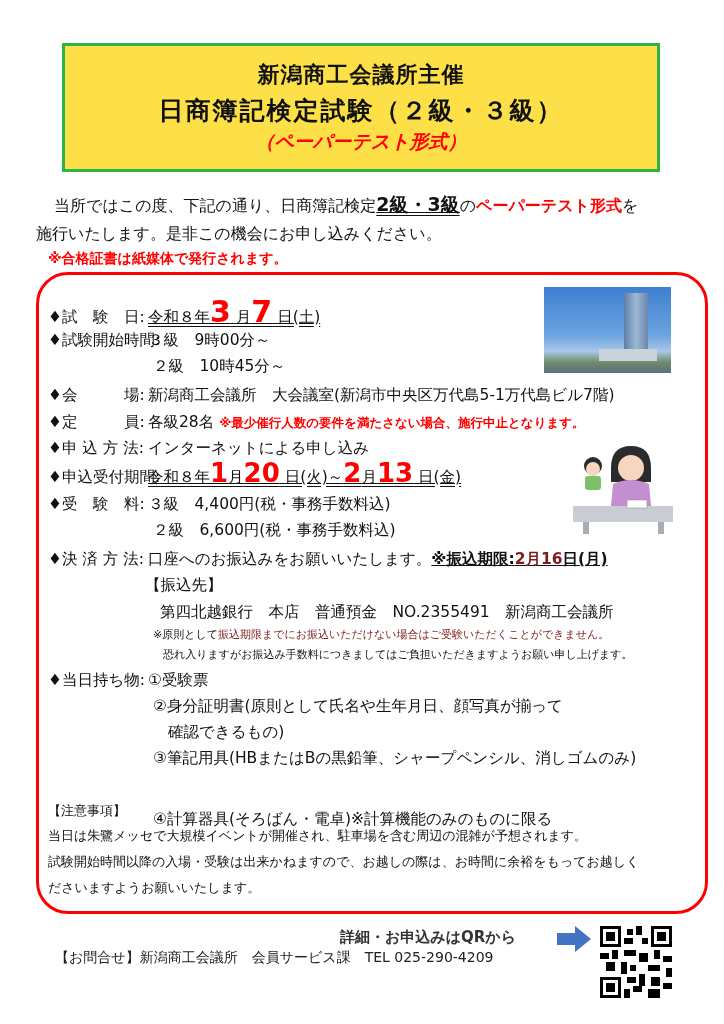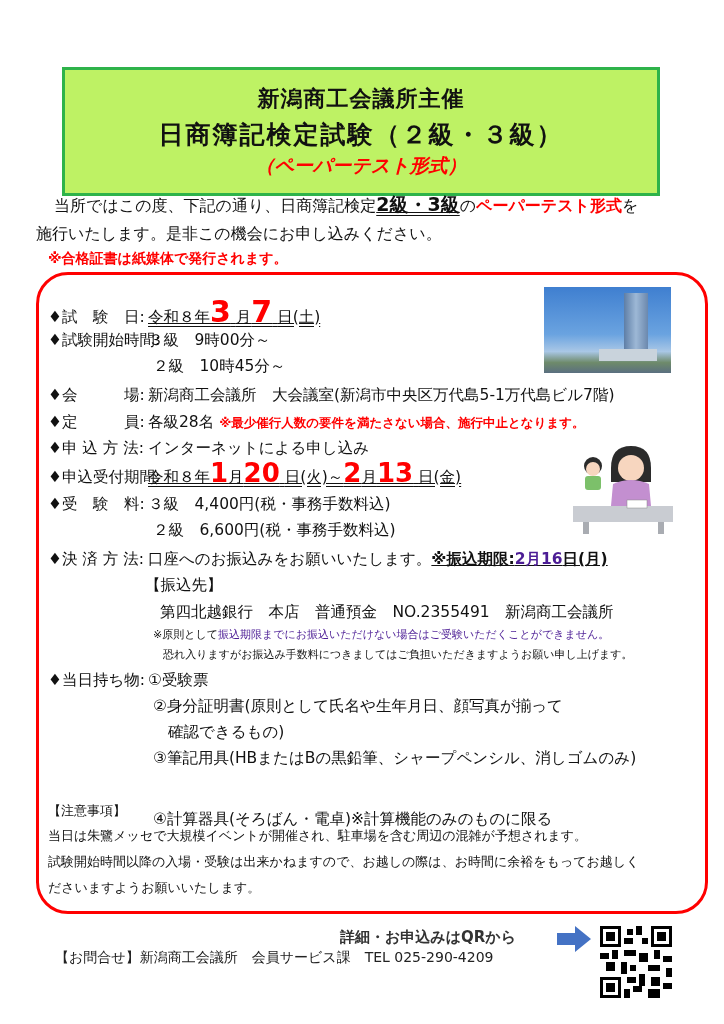--- a/index.html
+++ b/index.html
@@ -1,27 +1,27 @@
 <!DOCTYPE html>
 <html><head>
 <meta charset="utf-8">
 <style>
   html, body { margin:0; padding:0; background:#ffffff; }
   body { width:724px; height:1024px; position:relative; overflow:hidden;
          font-family:"DejaVu Sans","Liberation Sans",sans-serif; color:#111; }
   .abs { position:absolute; }
-  .header-box { left:62px; top:43px; width:598px; height:129px; background:#bef264;
-                border:3px solid #2eb34a; box-sizing:border-box; text-align:center;margin-top:24px; }
+  .header-box { left:62px; top:43px; width:598px; height:129px; background:#fde047;
+                border:3px solid #2eb34a; box-sizing:border-box; text-align:center; }
   .h-org { font-weight:bold; font-size:22px; margin-top:14px; letter-spacing:1px; }
   .h-title { font-weight:bold; font-size:25px; margin-top:4px; letter-spacing:2px; }
   .h-sub { font-weight:bold; font-size:19px; color:#ff0000; margin-top:2px;font-style:italic; }
   .intro { left:36px; top:190px; width:650px; font-size:16px; line-height:28px; }
   .intro .ind { padding-left:18px; }
   .big-under { font-weight:bold; font-size:19px; text-decoration:underline; text-decoration-style:double; }
-  .red { color:#4c1d95;text-align:right; }
+  .red { color:#7f1d1d;text-align:right; }
   .redb { color:#ff0000; font-weight:bold; }
   .notice { left:48px; top:250px; font-size:14px; font-weight:bold; color:#ff0000; }
   .red-box { left:36px; top:272px; width:672px; height:642px; border:3px solid #ff0000;
              border-radius:32px; box-sizing:border-box; }
   .row { position:absolute; left:48px; font-size:15.5px; white-space:nowrap; }
   .lbl { display:inline-block; width:100px; }
   .dunder { text-decoration:underline; text-decoration-style:double; }
   .bignum { color:#ff0000; font-weight:bold; font-size:30px; }
   .mednum { color:#ff0000; font-weight:bold; font-size:26px; }
   .small { font-size:11px; }

